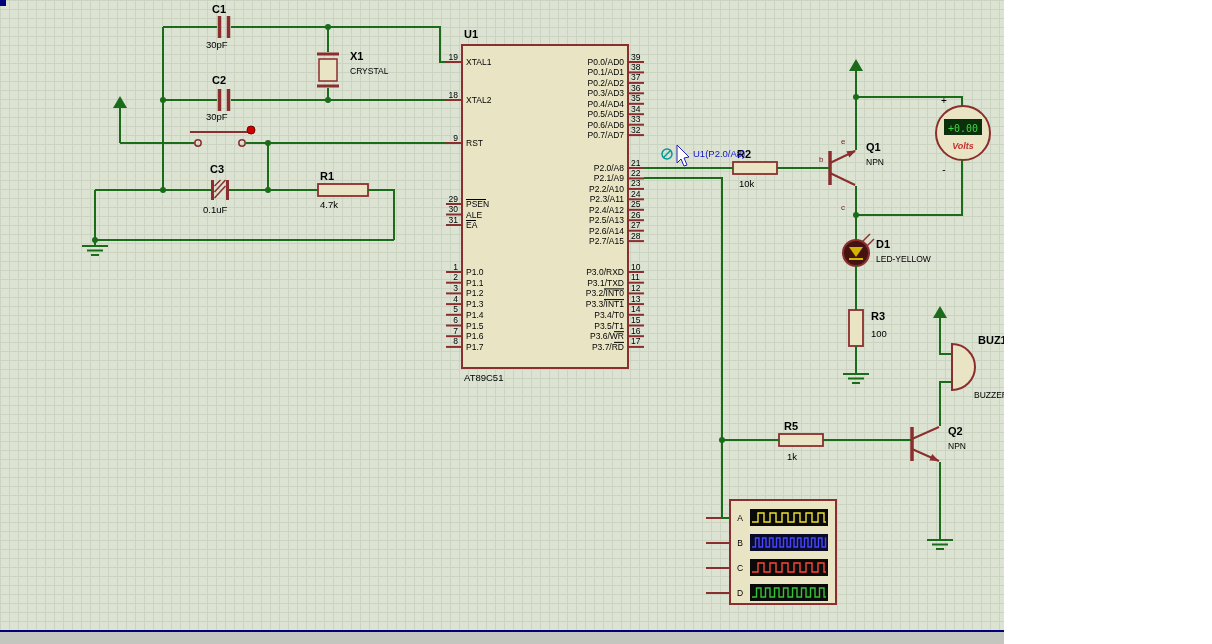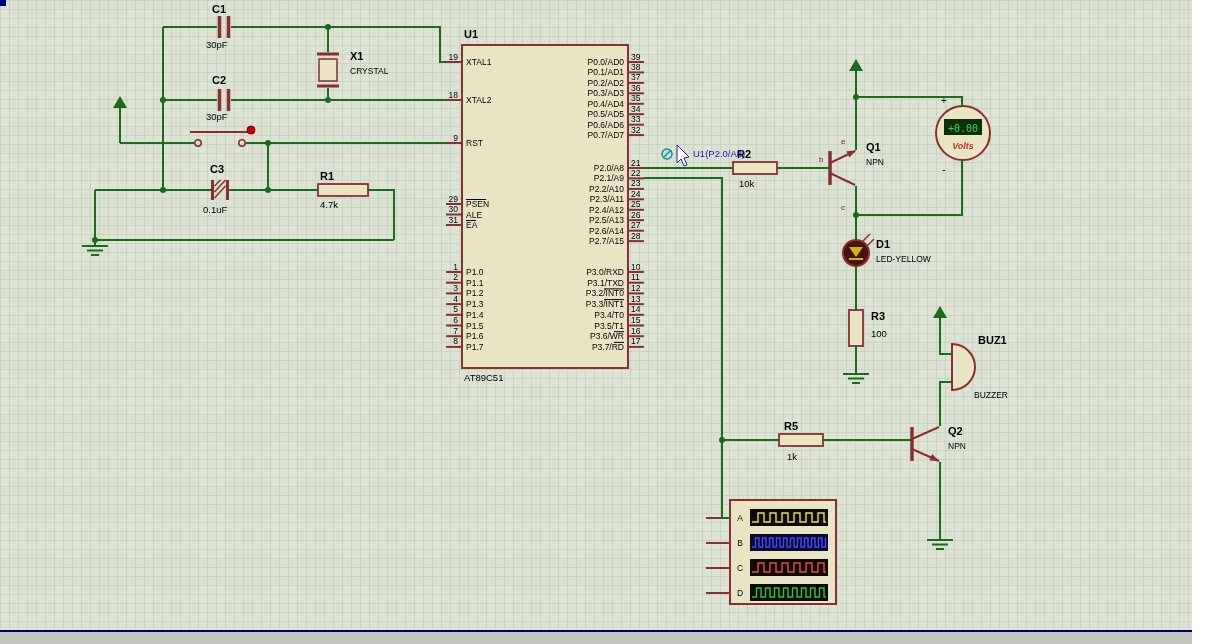--- a/index.html
+++ b/index.html
@@ -1,17 +1,17 @@
 <!DOCTYPE html>
 <html><head>
 <meta charset="utf-8">
 <style>
   html,body{margin:0;padding:0;}
   .canvas{
-    position:relative;width:1192px;height:644px;overflow:hidden;
+    position:relative;width:1004px;height:644px;overflow:hidden;
     background-color:#dce3d3;
     background-image:
       repeating-linear-gradient(to right, #cad4c1 0 1px, transparent 1px 9px),
       repeating-linear-gradient(to bottom, #cad4c1 0 1px, transparent 1px 9px);
     font-family:"Liberation Sans", sans-serif;
   }
   svg{position:absolute;left:0;top:0;}
   svg text{fill:#000;stroke:none;font-family:"Liberation Sans",sans-serif;}
   .ref{font-size:11px;font-weight:bold;}
   .val{font-size:9.5px;}

